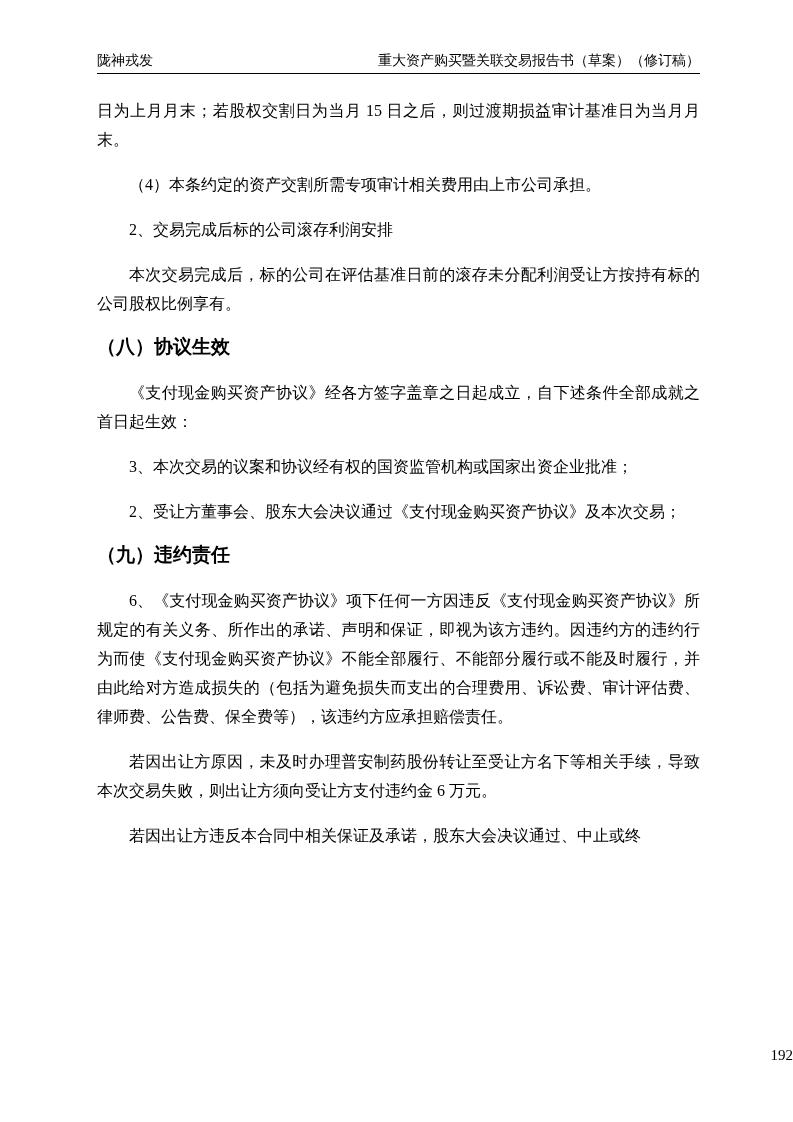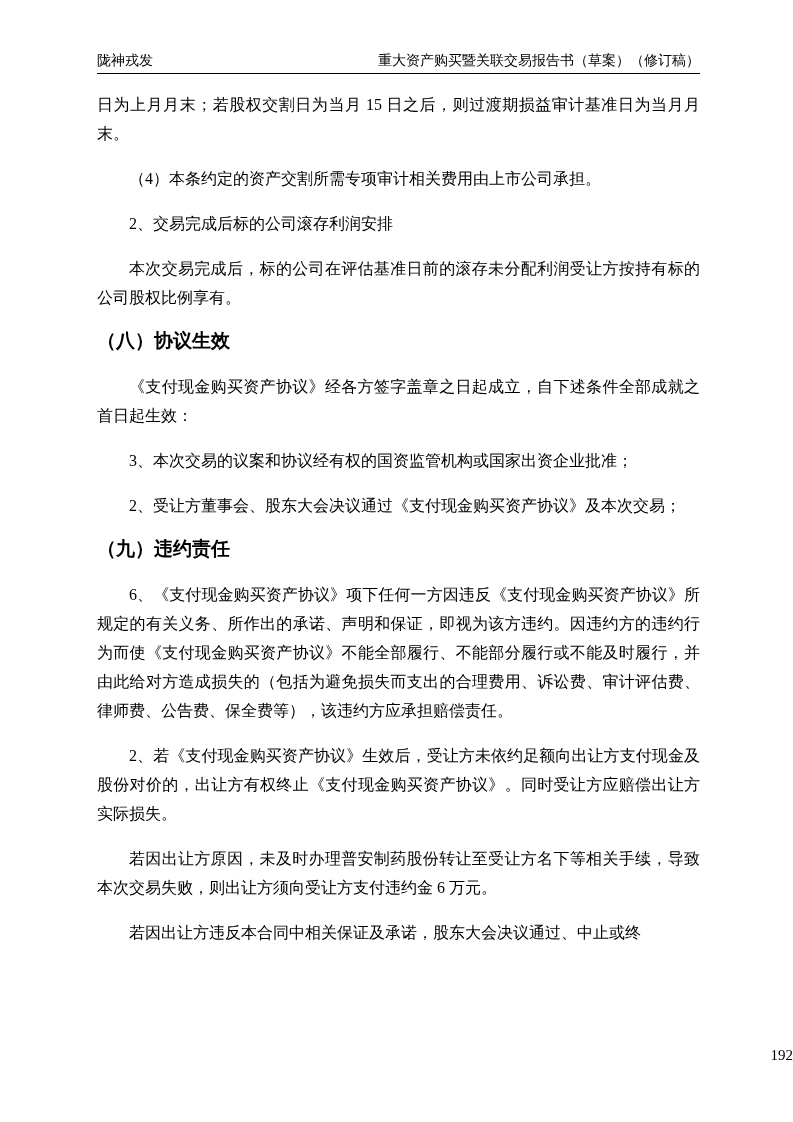--- a/index.html
+++ b/index.html
@@ -24,21 +24,21 @@
     justify-content: space-between;
     align-items: flex-end;
     font-size: 14px;
     line-height: 18px;
     padding-bottom: 3px;
     border-bottom: 1px solid #000000;
   }
   .doc-header .hdr-left { white-space: nowrap; }
   .doc-header .hdr-right { white-space: nowrap; }
   .doc-body {
-    margin-top: 16px;
+    margin-top: 22px;
   }
   .doc-body p {
     font-size: 16px;
     line-height: 29px;
     text-align: justify;
     margin: 0 0 16px 0;
     text-indent: 2em;
     word-break: break-all;
   }
   .doc-body p.no-indent {
@@ -76,21 +76,20 @@
     <p class="no-indent">日为上月月末；若股权交割日为当月 15 日之后，则过渡期损益审计基准日为当月月末。</p>
     <p>（4）本条约定的资产交割所需专项审计相关费用由上市公司承担。</p>
     <p>2、交易完成后标的公司滚存利润安排</p>
     <p>本次交易完成后，标的公司在评估基准日前的滚存未分配利润受让方按持有标的公司股权比例享有。</p>
     <h2>（八）协议生效</h2>
     <p>《支付现金购买资产协议》经各方签字盖章之日起成立，自下述条件全部成就之首日起生效：</p>
     <p>3、本次交易的议案和协议经有权的国资监管机构或国家出资企业批准；</p>
     <p>2、受让方董事会、股东大会决议通过《支付现金购买资产协议》及本次交易；</p>
     <h2>（九）违约责任</h2>
     <p>6、《支付现金购买资产协议》项下任何一方因违反《支付现金购买资产协议》所规定的有关义务、所作出的承诺、声明和保证，即视为该方违约。因违约方的违约行为而使《支付现金购买资产协议》不能全部履行、不能部分履行或不能及时履行，并由此给对方造成损失的（包括为避免损失而支出的合理费用、诉讼费、审计评估费、律师费、公告费、保全费等），该违约方应承担赔偿责任。</p>
-    <p>2、若《支付现金购买资产协议》生效后，受让方未依约足额向出让方支付现金及股份对价的，出让方有权终止《支付现金购买资产协议》。同时受让方应赔偿出让方实际损失。</p>
     <p>若因出让方原因，未及时办理普安制药股份转让至受让方名下等相关手续，导致本次交易失败，则出让方须向受让方支付违约金 6 万元。</p>
     <p>若因出让方违反本合同中相关保证及承诺，股东大会决议通过、中止或终</p>
   </div>
 
   <div class="doc-footer">
     <span>192</span>
   </div>
 
 </div>
 

